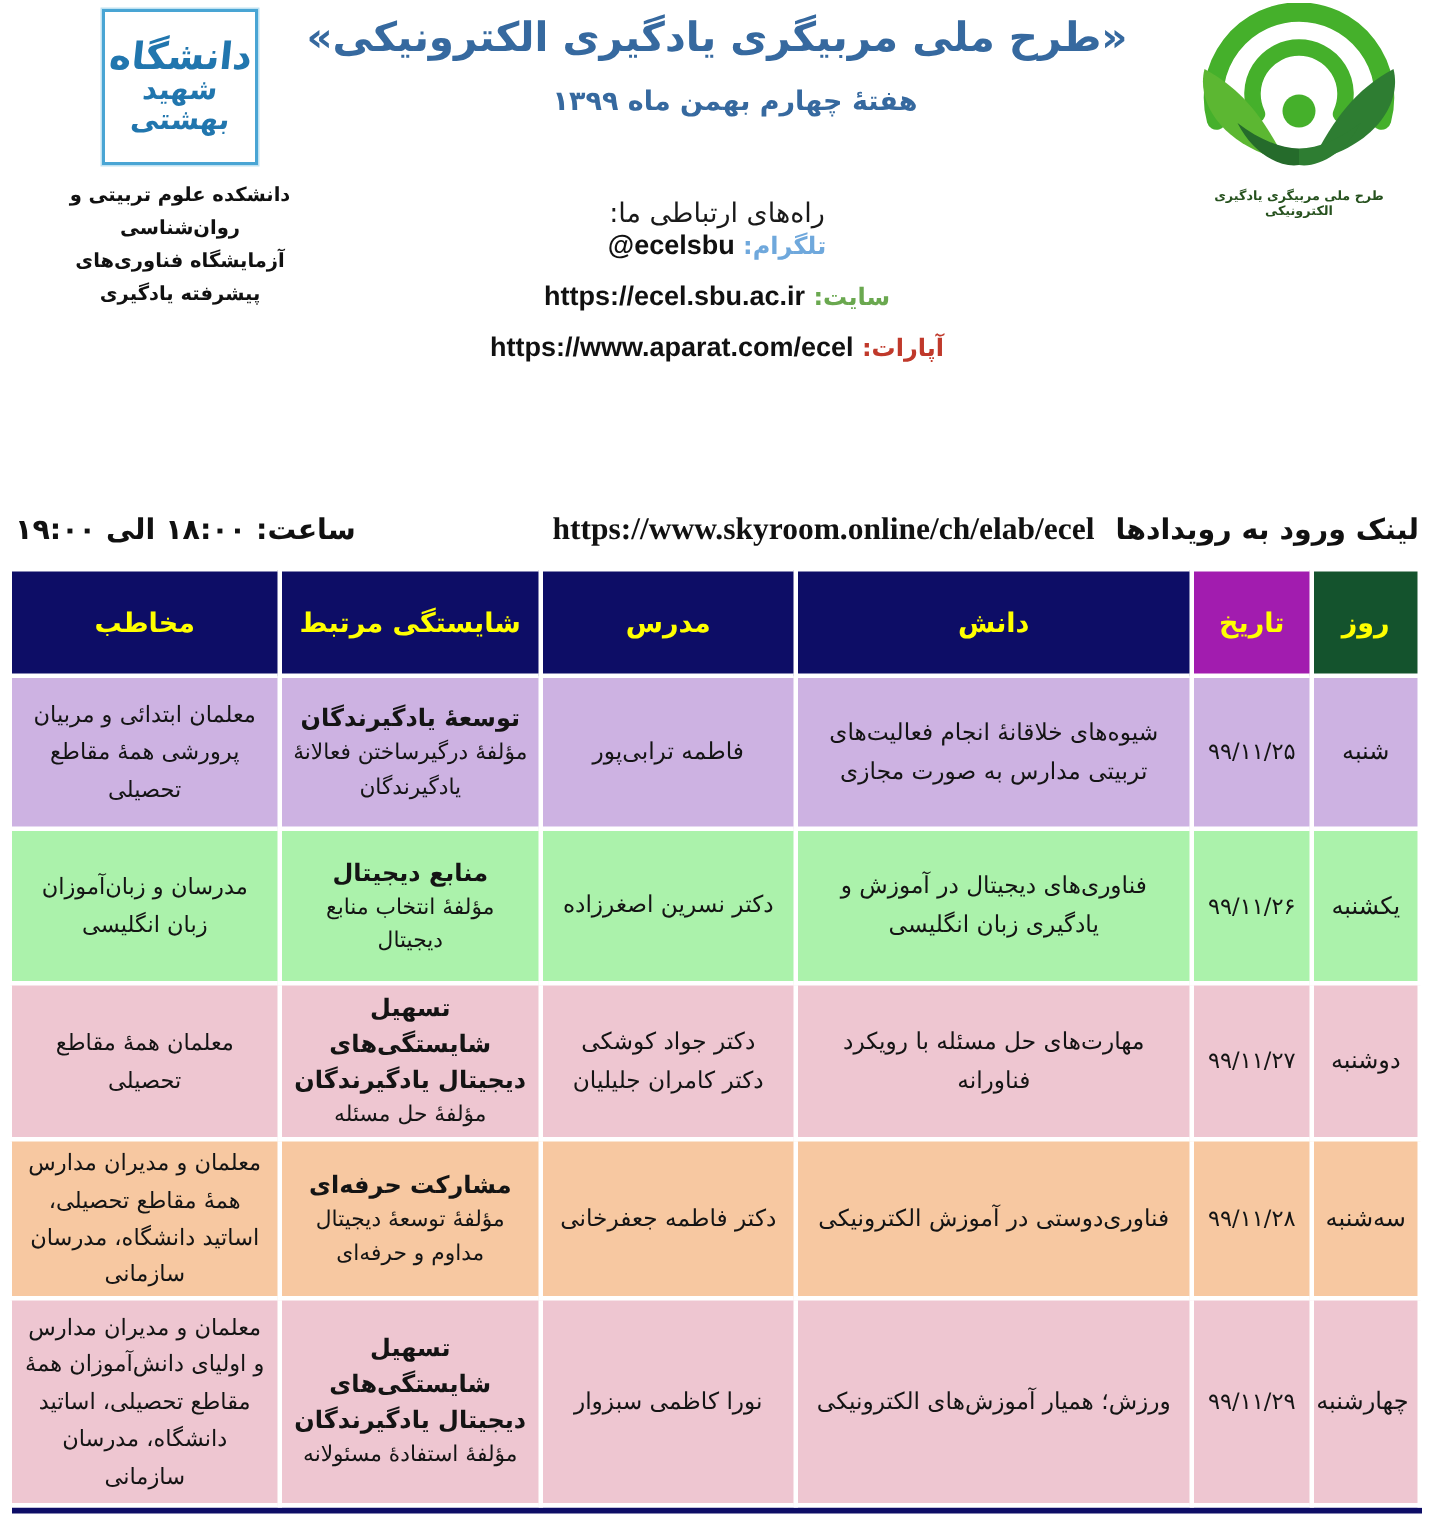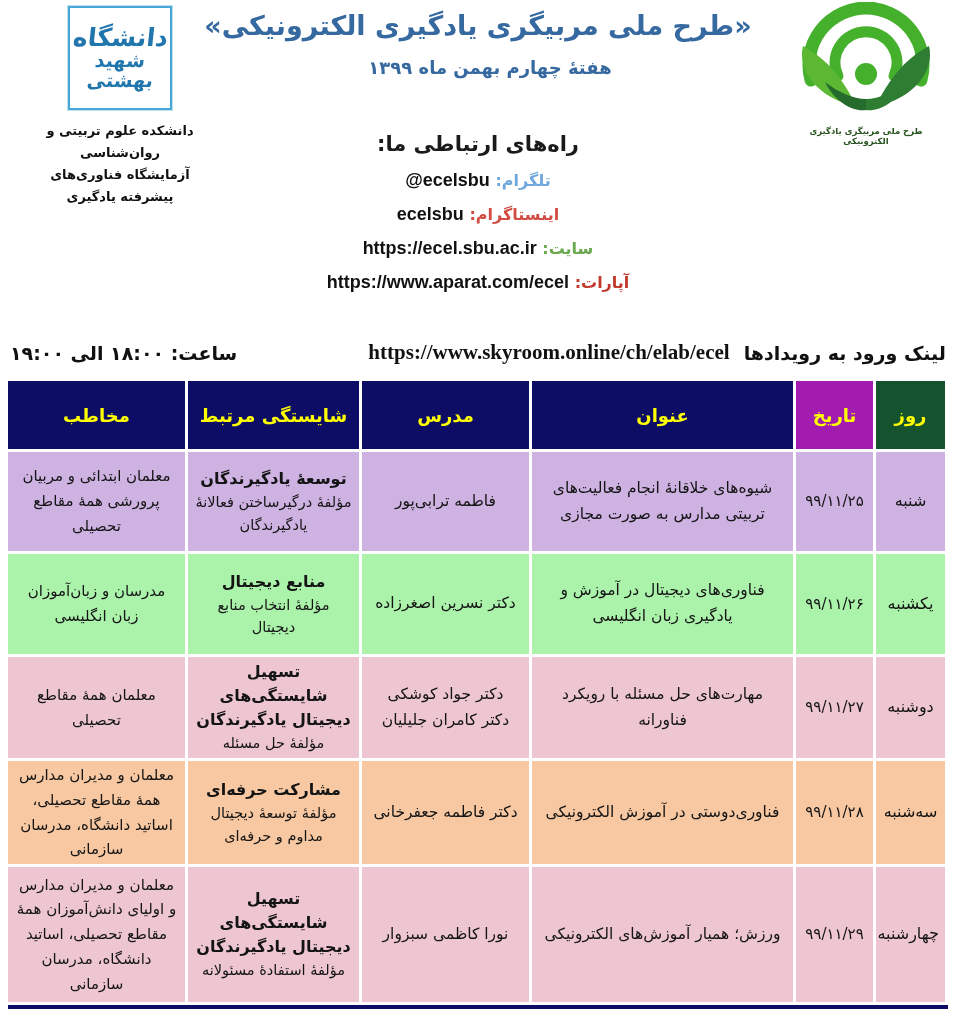--- a/index.html
+++ b/index.html
@@ -18,21 +18,21 @@
   .sbu-logo span{display:block;color:#2176ae;font-weight:bold;line-height:1.05;transform:skewX(-6deg);}
   .sbu-l1{font-size:25px;} .sbu-l2{font-size:19px;} .sbu-l3{font-size:19px;}
   .sbu-cap{font-size:13px;font-weight:bold;color:#111;margin-top:10px;line-height:1.7;}
 
   
   .elab-block{position:absolute;top:2px;right:10px;width:160px;text-align:center;}
   .elab-cap{font-size:8.5px;font-weight:bold;color:#27521f;margin-top:2px;}
 
   
   .contacts{position:absolute;top:132px;left:0;right:0;text-align:center;}
-  .contacts-heading{font-size:21px;font-weight:bold;color:#1a1a1a;margin-bottom:14px;}
+  .contacts-heading{font-size:18px;font-weight:normal;color:#1a1a1a;}
   .contact-line{margin-bottom:13px;font-size:16px;font-weight:bold;}
   .contact-label{font-weight:bold;}
   .contact-value{direction:ltr;unicode-bidi:embed;color:#111;font-size:18px;
                  font-family:"Liberation Sans","DejaVu Sans",sans-serif;font-weight:bold;}
 
   
   .events-bar{position:absolute;top:340px;left:10px;right:10px;display:flex;
               justify-content:space-between;align-items:center;}
   .events-link{display:flex;align-items:center;gap:14px;}
   .events-link-label{font-size:19px;font-weight:bold;color:#111;}
@@ -89,24 +89,20 @@
     <div class="elab-cap">طرح ملی مربیگری یادگیری الکترونیکی</div>
   </div>
 
   <div class="contacts">
     <div class="contacts-heading">راه‌های ارتباطی ما:</div>
     <div class="contact-line">
       <span class="contact-label" style="color: rgb(111, 168, 220);">تلگرام:</span>
       <span class="contact-value">@ecelsbu</span>
     </div>
     <div class="contact-line">
-      <span class="contact-label" style="color: rgb(209, 77, 68);">اینستاگرام:</span>
-      <span class="contact-value">ecelsbu</span>
-    </div>
-    <div class="contact-line">
       <span class="contact-label" style="color: rgb(106, 168, 79);">سایت:</span>
       <span class="contact-value">https://ecel.sbu.ac.ir</span>
     </div>
     <div class="contact-line">
       <span class="contact-label" style="color: rgb(192, 57, 43);">آپارات:</span>
       <span class="contact-value">https://www.aparat.com/ecel</span>
     </div>
   </div>
 
   <div class="events-bar">
@@ -124,21 +120,21 @@
           <col style="width:80px">
           <col style="width:264px">
         <col style="width:170px">
           <col style="width:174px">
           <col style="width:180px">
       </colgroup>
       <thead>
         <tr>
           <th style="background: #14532d; color: rgb(255, 255, 0);">روز</th>
           <th style="background: #a21caf; color: rgb(255, 255, 0);">تاریخ</th>
-          <th style="background: rgb(13, 13, 102); color: rgb(255, 255, 0);">عنوان</th>
+          <th style="background: rgb(13, 13, 102); color: rgb(255, 255, 0);">دانش</th>
           <th style="background: rgb(13, 13, 102); color: rgb(255, 255, 0);">مدرس</th>
           <th style="background: rgb(13, 13, 102); color: rgb(255, 255, 0);">شایستگی مرتبط</th>
           <th style="background: rgb(13, 13, 102); color: rgb(255, 255, 0);">مخاطب</th>
         </tr>
       </thead>
       <tbody>
         <tr style="height: 102px; background: rgb(205, 178, 226);">
           <td class="cell-day">شنبه</td>
           <td class="cell-date">۹۹/۱۱/۲۵</td>
           <td class="cell-title">شیوه‌های خلاقانهٔ انجام فعالیت‌های تربیتی مدارس به صورت مجازی</td>

